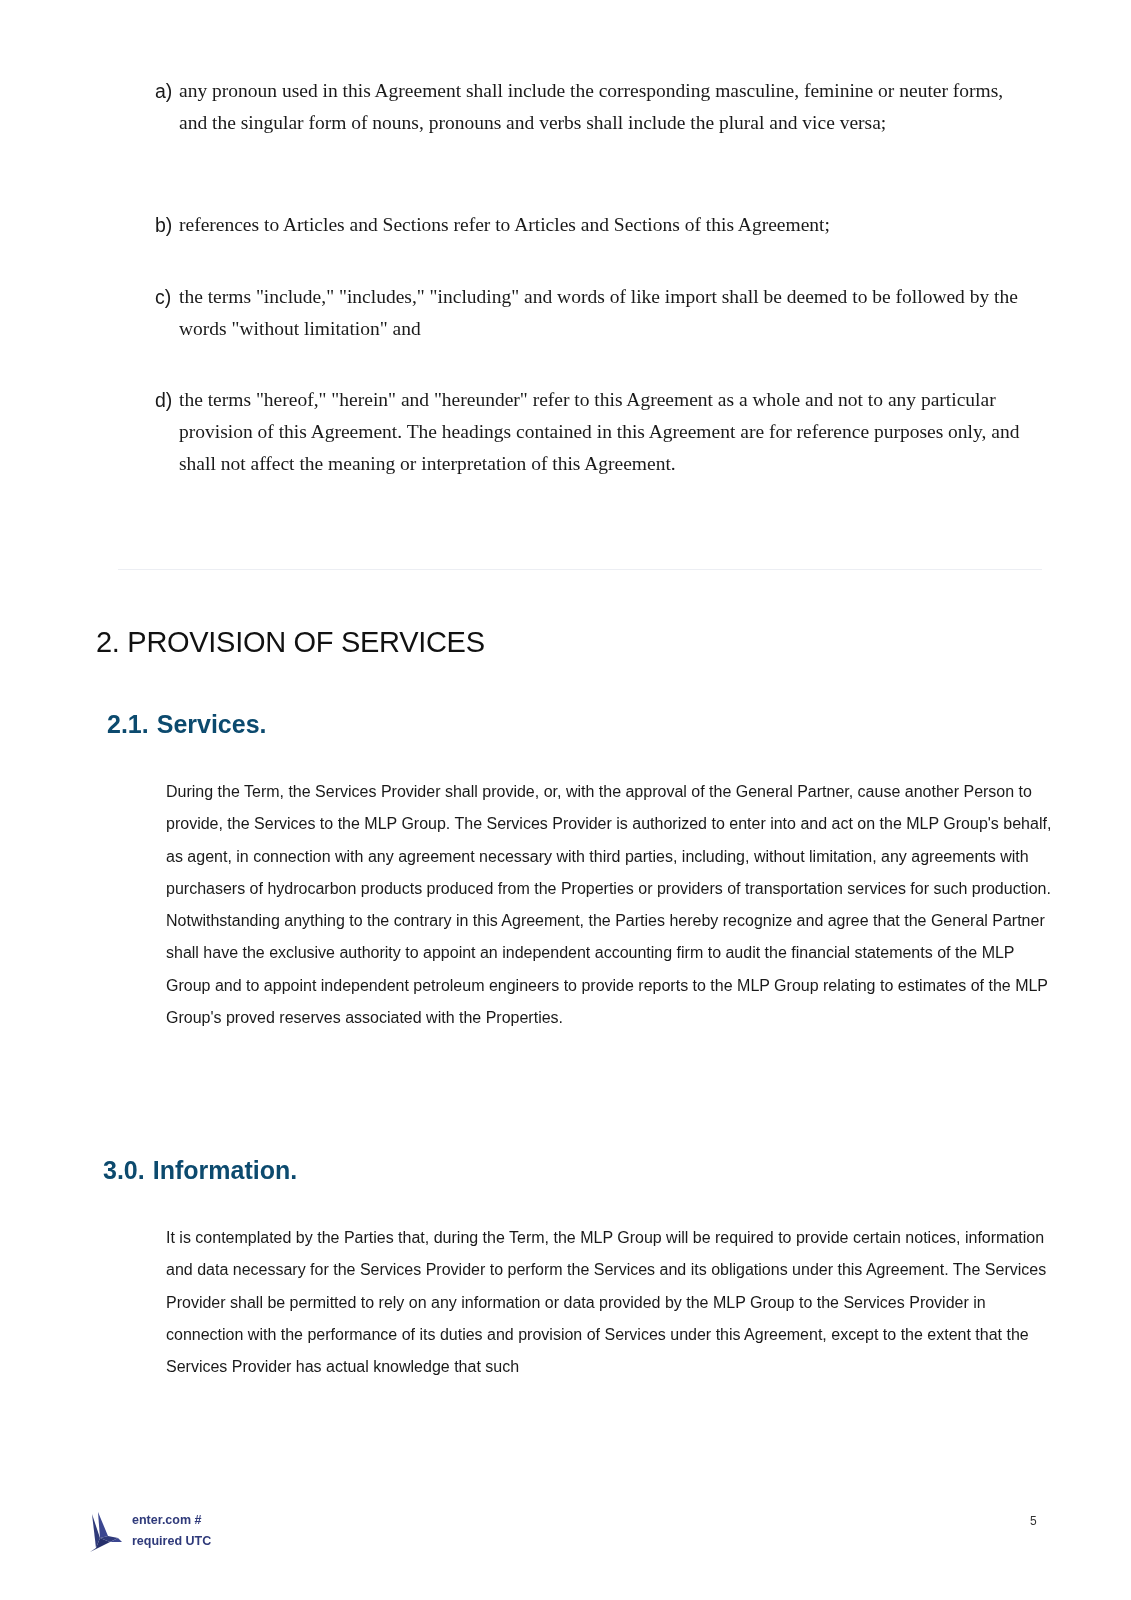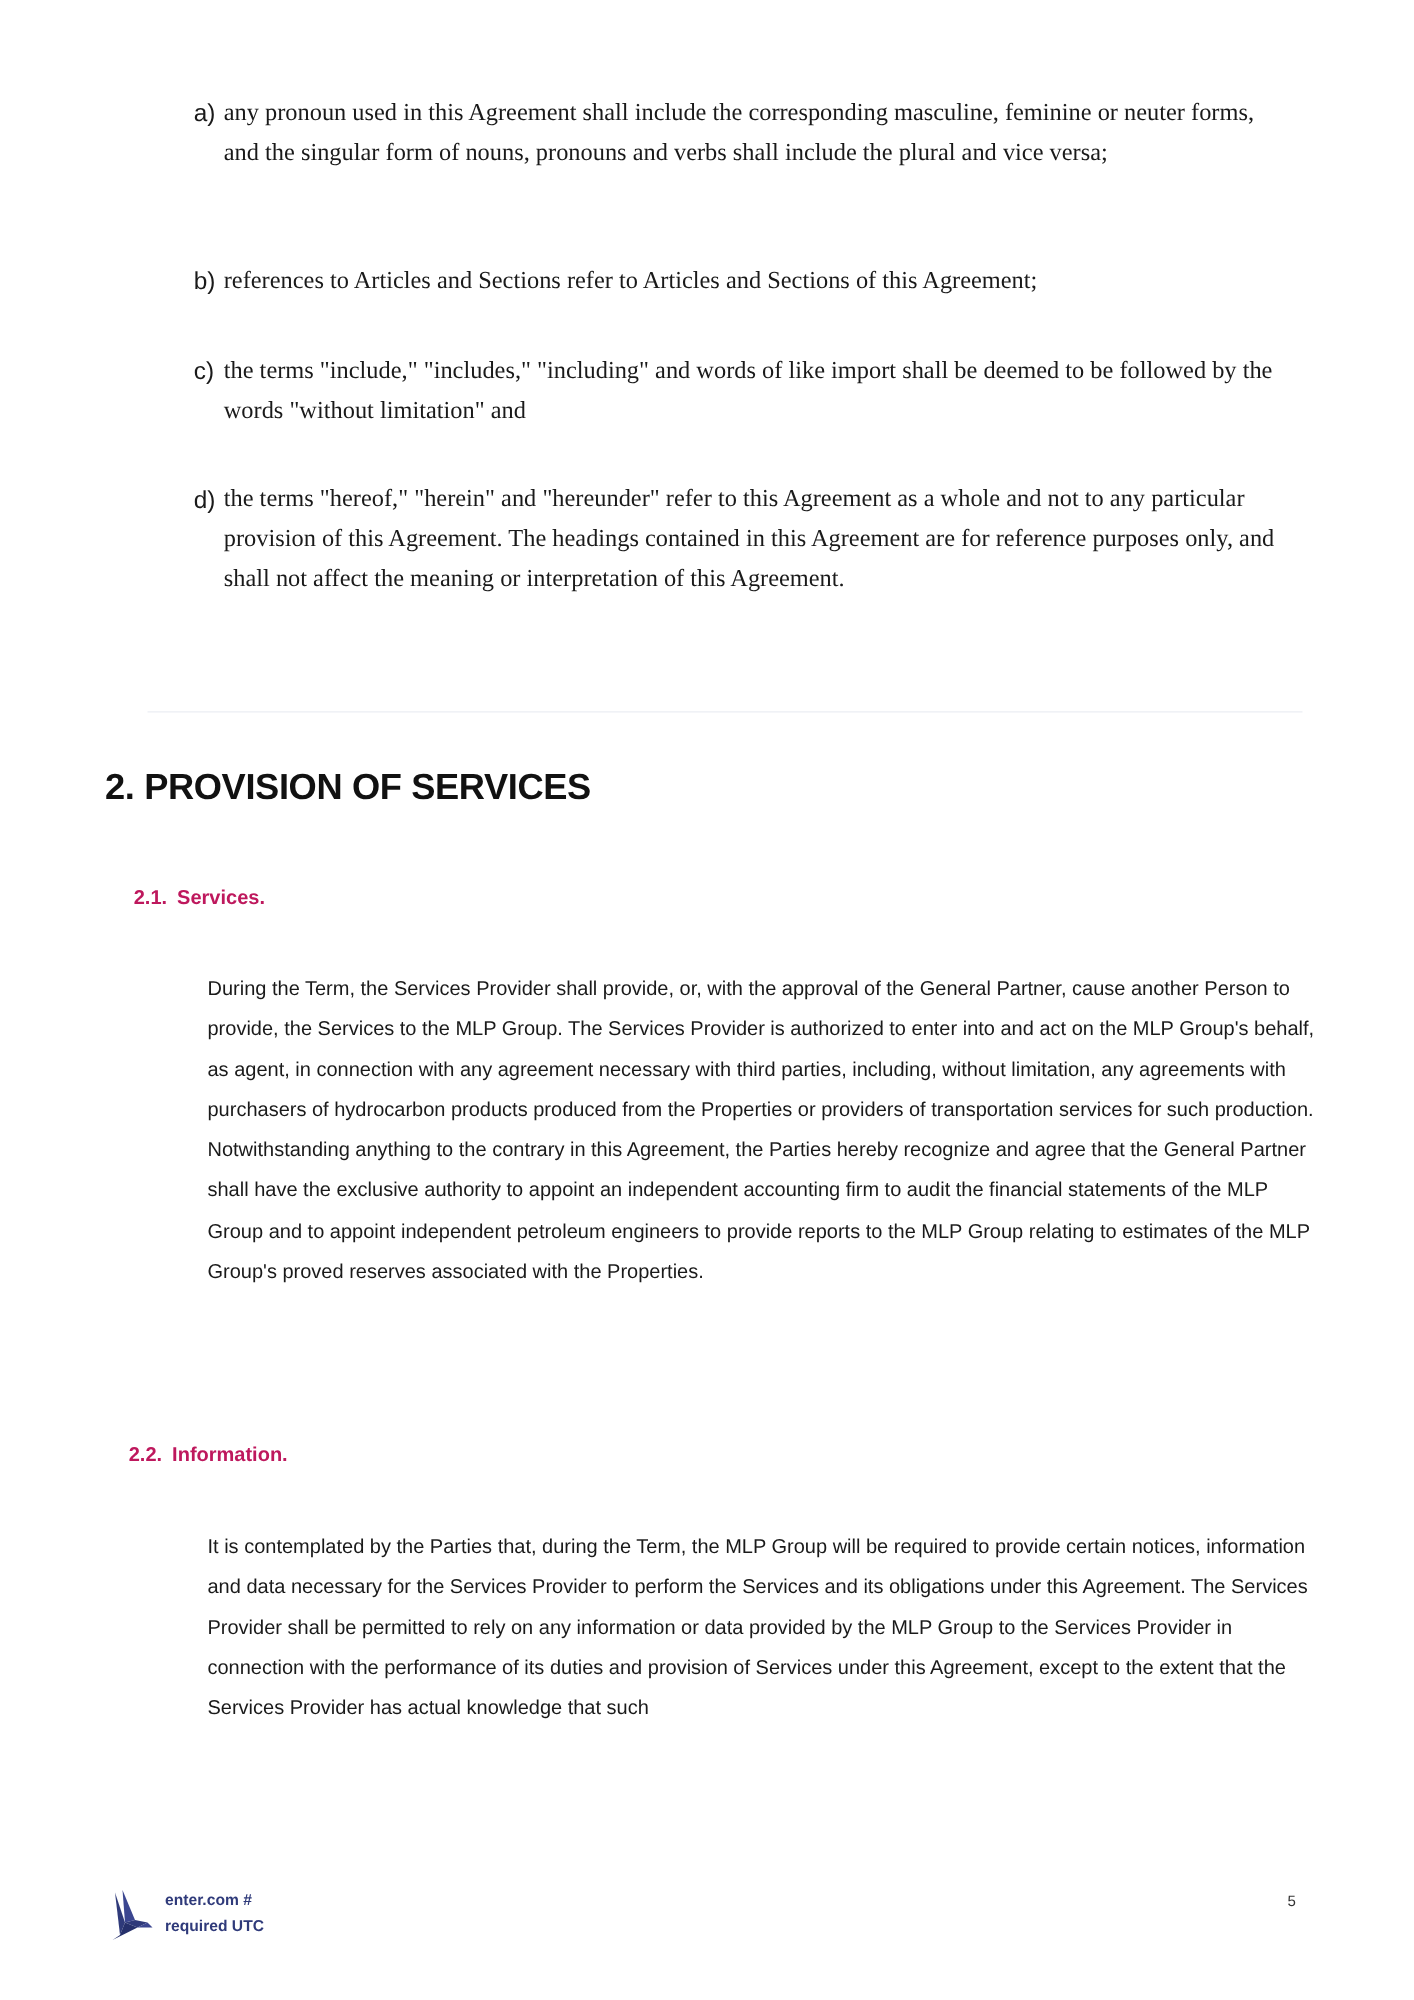--- a/index.html
+++ b/index.html
@@ -3,22 +3,22 @@
 <meta charset="utf-8">
 <style>
   html, body { margin: 0; padding: 0; background: #ffffff; }
   body { width: 1131px; height: 1600px; position: relative; overflow: hidden;
          font-family: "Liberation Sans", "DejaVu Sans", sans-serif; color: #1a1a1a; }
   .page { position: absolute; left: 0; top: 0; width: 1131px; height: 1600px; }
   .list-item { position: absolute; left: 155px; width: 880px; font-size: 19.5px; line-height: 32px; }
   .list-item .marker { position: absolute; left: 0; top: 0; }
   .list-item .text { display: block; padding-left: 24px; font-family: Liberation Serif, serif; }
   .divider { position: absolute; left: 118px; width: 924px; top: 569px; height: 1px; background: #eceef3; }
-  .h2 { position: absolute; left: 84px; top: 614px; font-size: 29px; font-weight: bold; letter-spacing: -0.3px; color: #111; margin: 0; }
-  .h3 { position: absolute; font-size: 16px; font-weight: bold; color: #be185d; margin: 0; }
+  .h2 { position: absolute; left: 84px; top: 614px; font-size: 29px; font-weight: normal; letter-spacing: -0.3px; color: #111; margin: 12px; }
+  .h3 { position: absolute; font-size: 25px; font-weight: bold; color: #0c4a6e; margin: 0; }
   .h3 .num { display: inline-block; margin-right: 8px; }
   .para { position: absolute; left: 150px; width: 890px; font-size: 16px; line-height: 32.3px; margin: 16px; }
   .footer { position: absolute; left: 88px; top: 1508px; height: 50px; width: 960px; }
   .logo { position: absolute; left: 0; top: 0; width: 36px; height: 44px; }
   .footer-text { position: absolute; left: 44px; top: 2px; font-size: 12.5px; font-weight: bold; color: #2f3a7a; line-height: 21px; }
   .page-num { position: absolute; left: 1030px; top: 1514px; font-size: 12px; color: #333; }
 </style>
 </head>
 <body>
 
@@ -48,21 +48,21 @@
 
   <h2 class="h2">2. PROVISION OF SERVICES</h2>
 
   <h3 class="h3" style="left: 107px; top: 710px;">
     <span class="num">2.1.</span><span>Services.</span>
   </h3>
 
   <p class="para" style="top: 760px;">During the Term, the Services Provider shall provide, or, with the approval of the General Partner, cause another Person to provide, the Services to the MLP Group. The Services Provider is authorized to enter into and act on the MLP Group's behalf, as agent, in connection with any agreement necessary with third parties, including, without limitation, any agreements with purchasers of hydrocarbon products produced from the Properties or providers of transportation services for such production. Notwithstanding anything to the contrary in this Agreement, the Parties hereby recognize and agree that the General Partner shall have the exclusive authority to appoint an independent accounting firm to audit the financial statements of the MLP Group and to appoint independent petroleum engineers to provide reports to the MLP Group relating to estimates of the MLP Group's proved reserves associated with the Properties.</p>
 
   <h3 class="h3" style="left: 103px; top: 1156px;">
-    <span class="num">2.2.</span><span>Information.</span>
+    <span class="num">3.0.</span><span>Information.</span>
   </h3>
 
   <p class="para" style="top: 1206px;">It is contemplated by the Parties that, during the Term, the MLP Group will be required to provide certain notices, information and data necessary for the Services Provider to perform the Services and its obligations under this Agreement. The Services Provider shall be permitted to rely on any information or data provided by the MLP Group to the Services Provider in connection with the performance of its duties and provision of Services under this Agreement, except to the extent that the Services Provider has actual knowledge that such</p>
 
   <div class="footer">
     <svg class="logo" viewBox="0 0 36 44">
       <polygon points="4,6 12,30 8,40" fill="#2f3a7a"></polygon>
       <polygon points="10,4 20,28 12,30" fill="#3b4690"></polygon>
       <polygon points="12,30 20,28 30,30 22,34" fill="#2f3a7a"></polygon>
       <polygon points="22,34 30,30 34,34" fill="#3b4690"></polygon>

